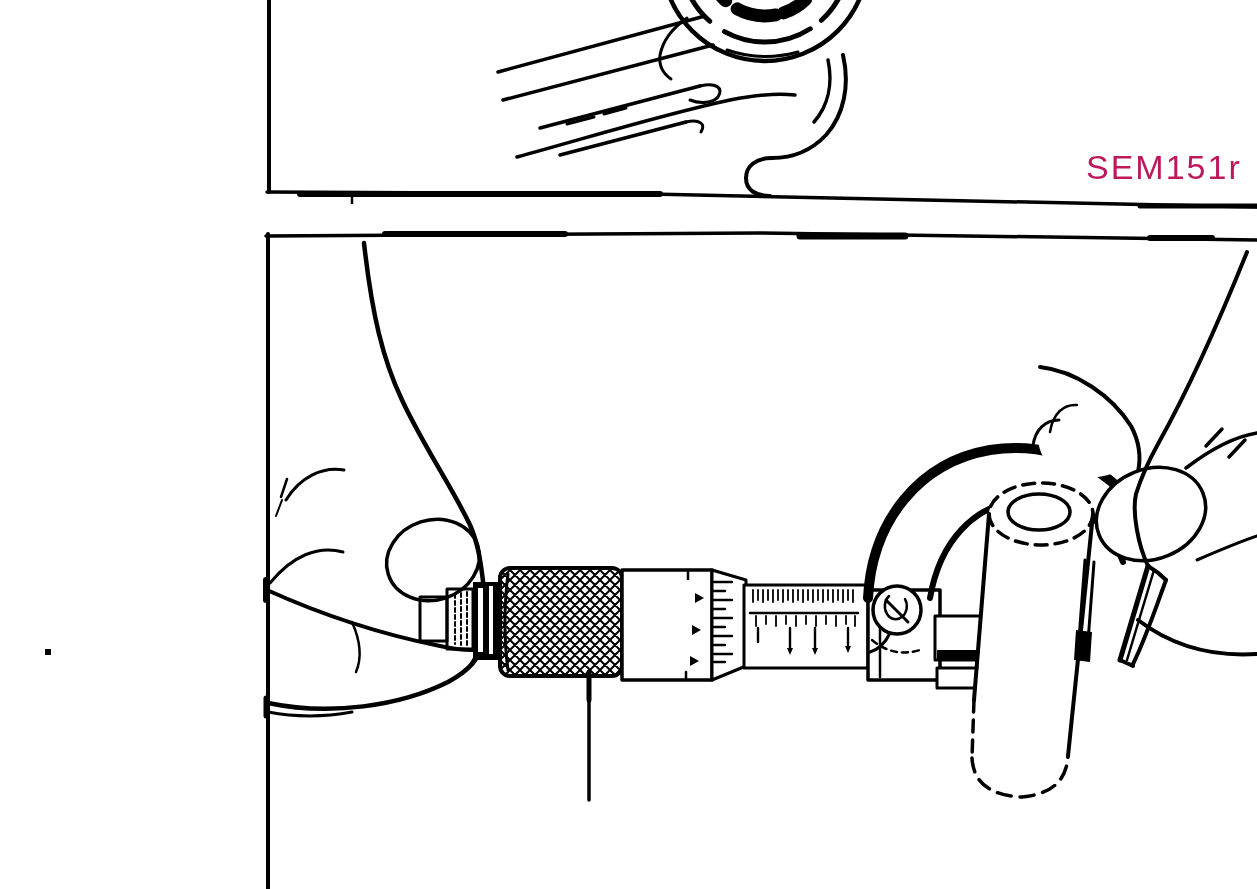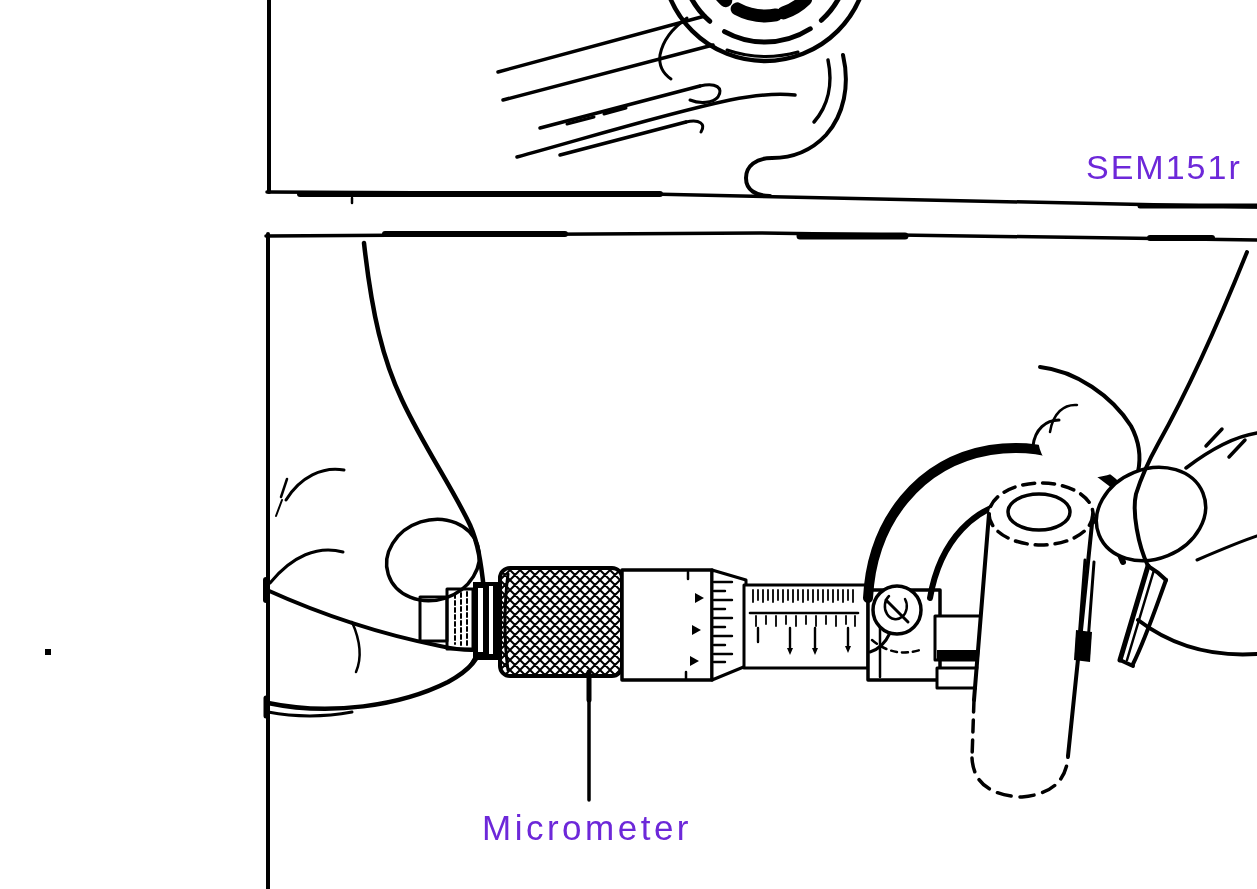--- a/index.html
+++ b/index.html
@@ -4,21 +4,21 @@
 <style>
   html,body{margin:0;padding:0;}
   body{
     width:1257px;height:889px;position:relative;overflow:hidden;
     background:#ffffff;
     font-family:"Liberation Sans", sans-serif;
   }
   .stage{position:absolute;left:0;top:0;width:1257px;height:889px;}
   svg{position:absolute;left:0;top:0;}
   .fig-label{
-    position:absolute;color:#6d28d9;white-space:nowrap;
+    position:absolute;color:#be185d;white-space:nowrap;
     -webkit-user-select:none;user-select:none;
   }
   #sem-code{
     left:1086px;top:148px;font-size:34px;letter-spacing:2px;
   }
   #micrometer-label{
     left:482px;top:808px;font-size:35px;letter-spacing:3.5px;
   }
 </style>
 </head>
@@ -176,14 +176,13 @@
     <g>
       <path d="M589,678 L589,800" stroke-width="3.5"></path>
       <path d="M589,672 L589,700" stroke-width="5"></path>
     </g>
 
     <rect x="45" y="649" width="6" height="6" fill="#000" stroke="none"></rect>
   </svg>
 
   <div id="sem-code" class="fig-label">SEM151r</div>
 
-  <div id="micrometer-label" class="fig-label">Micrometer</div>
 </div>
 
 </body></html>

